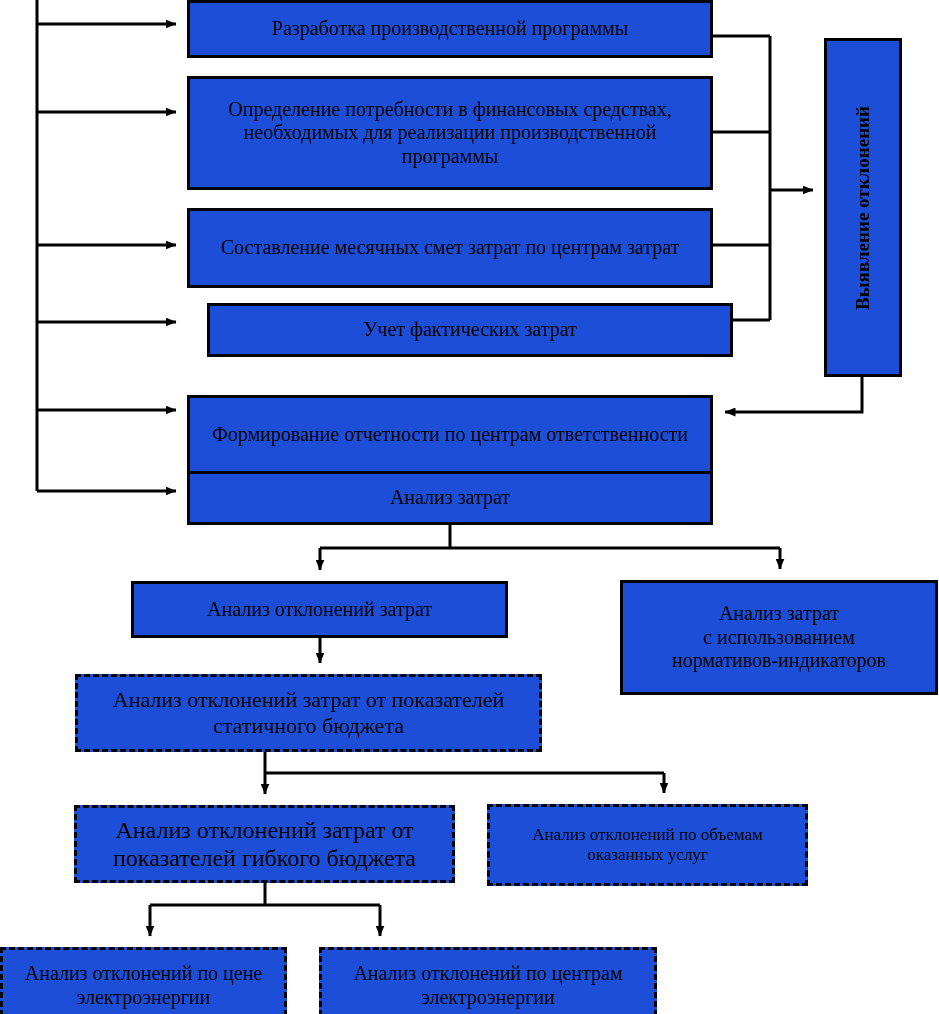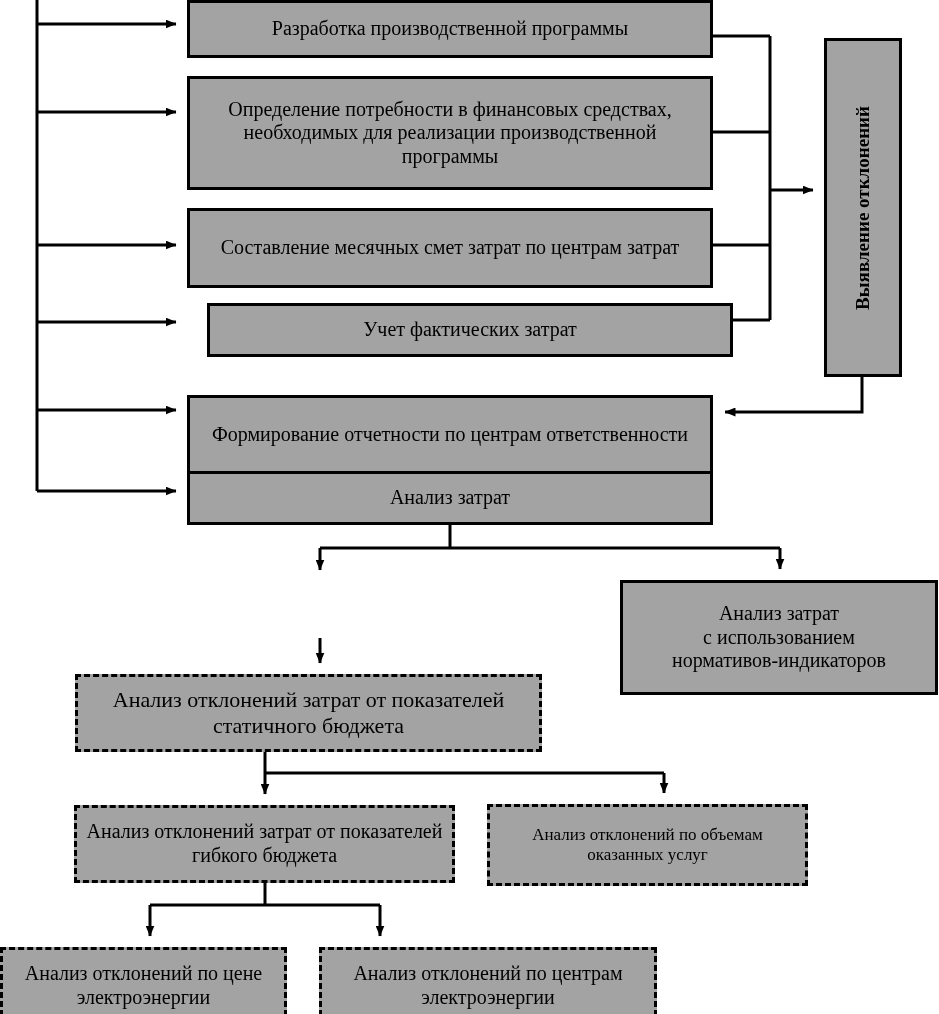--- a/index.html
+++ b/index.html
@@ -6,21 +6,21 @@
   #canvas{
     position:relative;
     width:939px;height:1014px;
     background:#ffffff;
     font-family:"Liberation Serif","DejaVu Serif",serif;
     overflow:hidden;
   }
   .node{
     position:absolute;
     box-sizing:border-box;
-    background:#a3a3a3;
+    background:#1d4ed8;
     display:flex;
     align-items:center;
     justify-content:center;
     text-align:center;
     color:#000000;
     line-height:1.18;
     z-index:3;
   }
   .solid{border:3px solid #000000;}
   .dashed{border:3px dashed #000000;}
@@ -123,32 +123,35 @@
   </div>
 
   <div class="node solid" style="left:187px;top:471px;width:526px;height:54px;font-size:20px;">
     <span class="txt">Анализ затрат</span>
   </div>
 
   <div class="node solid" style="left:824px;top:38px;width:78px;height:339px;font-size:19px;">
     <span class="txt vert">Выявление отклонений</span>
   </div>
 
+  <div class="node solid" style="left:131px;top:581px;width:377px;height:57px;font-size:20px;">
+    <span class="txt">Анализ отклонений затрат</span>
+  </div>
 
   <div class="node solid" style="left:620px;top:580px;width:318px;height:115px;font-size:20px;white-space:pre-line;">
     <span class="txt">Анализ затрат
 с использованием
 нормативов-индикаторов</span>
   </div>
 
   <div class="node dashed" style="left:75px;top:674px;width:467px;height:78px;font-size:22px;">
     <span class="txt">Анализ отклонений затрат от показателей статичного бюджета</span>
   </div>
 
-  <div class="node dashed" style="left:74px;top:805px;width:381px;height:78px;font-size:20px;">
+  <div class="node dashed" style="left:74px;top:805px;width:381px;height:78px;font-size:24px;">
     <span class="txt">Анализ отклонений затрат от показателей гибкого бюджета</span>
   </div>
 
   <div class="node dashed" style="left:487px;top:804px;width:321px;height:82px;font-size:17px;">
     <span class="txt">Анализ отклонений по объемам оказанных услуг</span>
   </div>
 
   <div class="node dashed" style="left:0px;top:947px;width:287px;height:78px;font-size:20px;">
     <span class="txt">Анализ отклонений по цене электроэнергии</span>
   </div>

